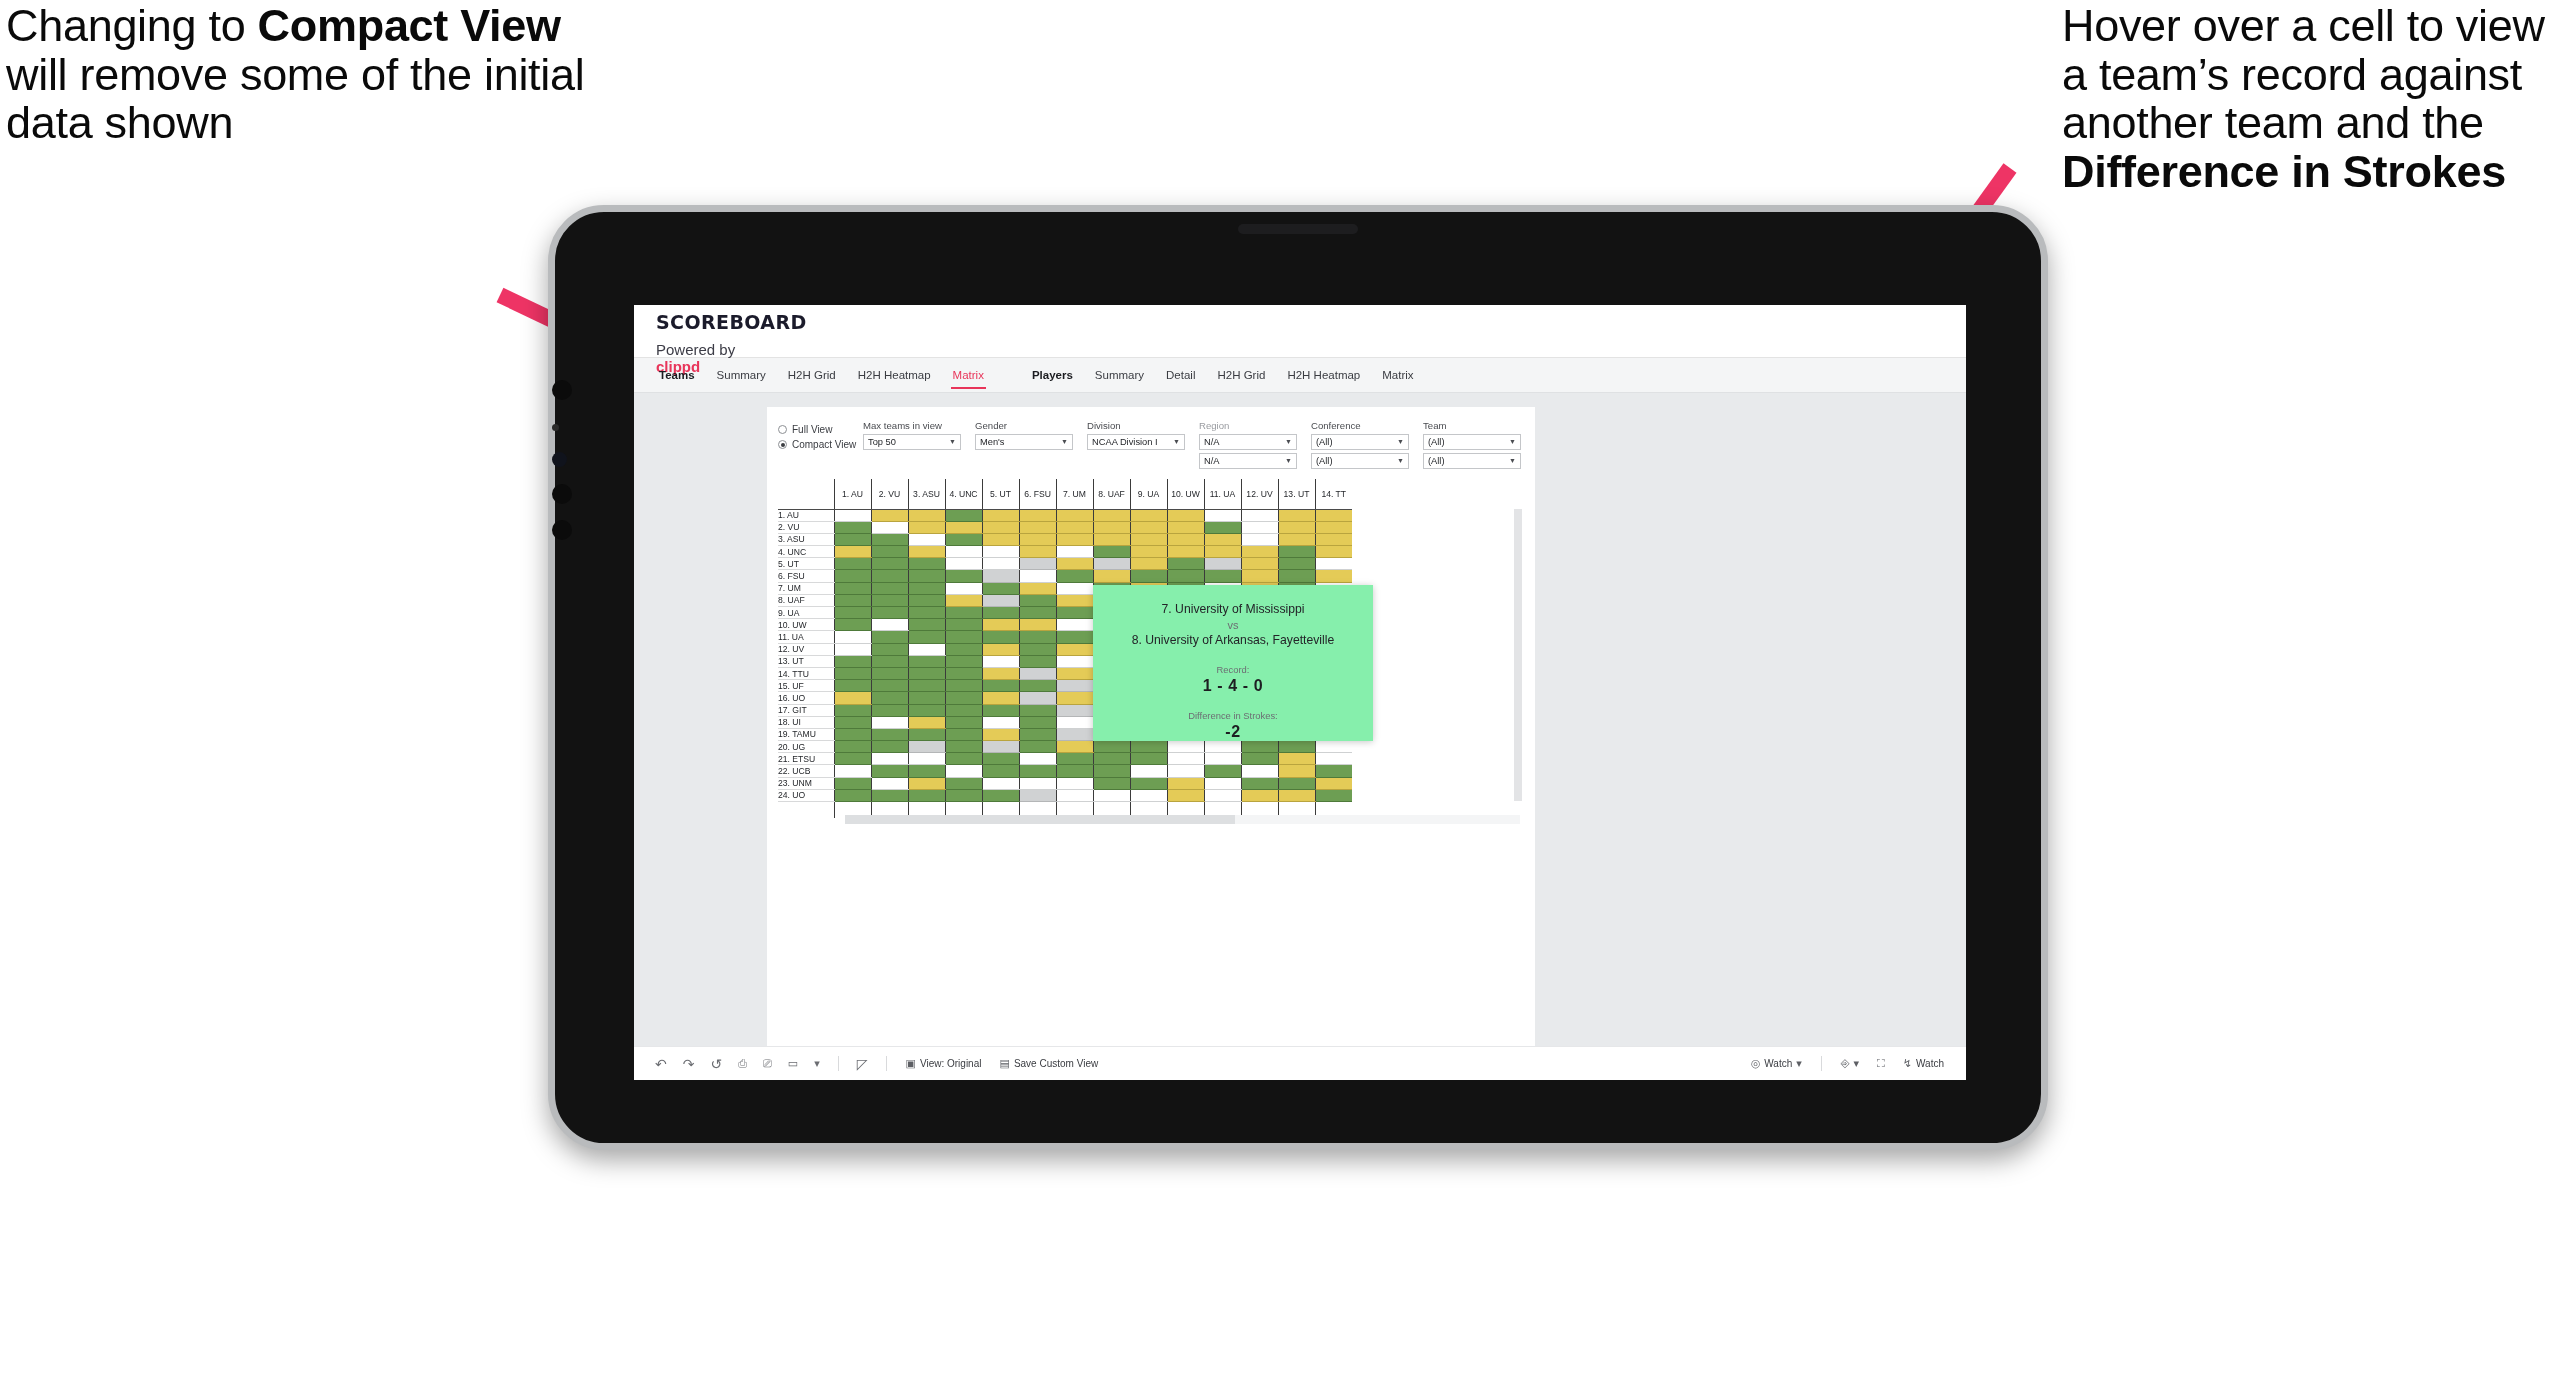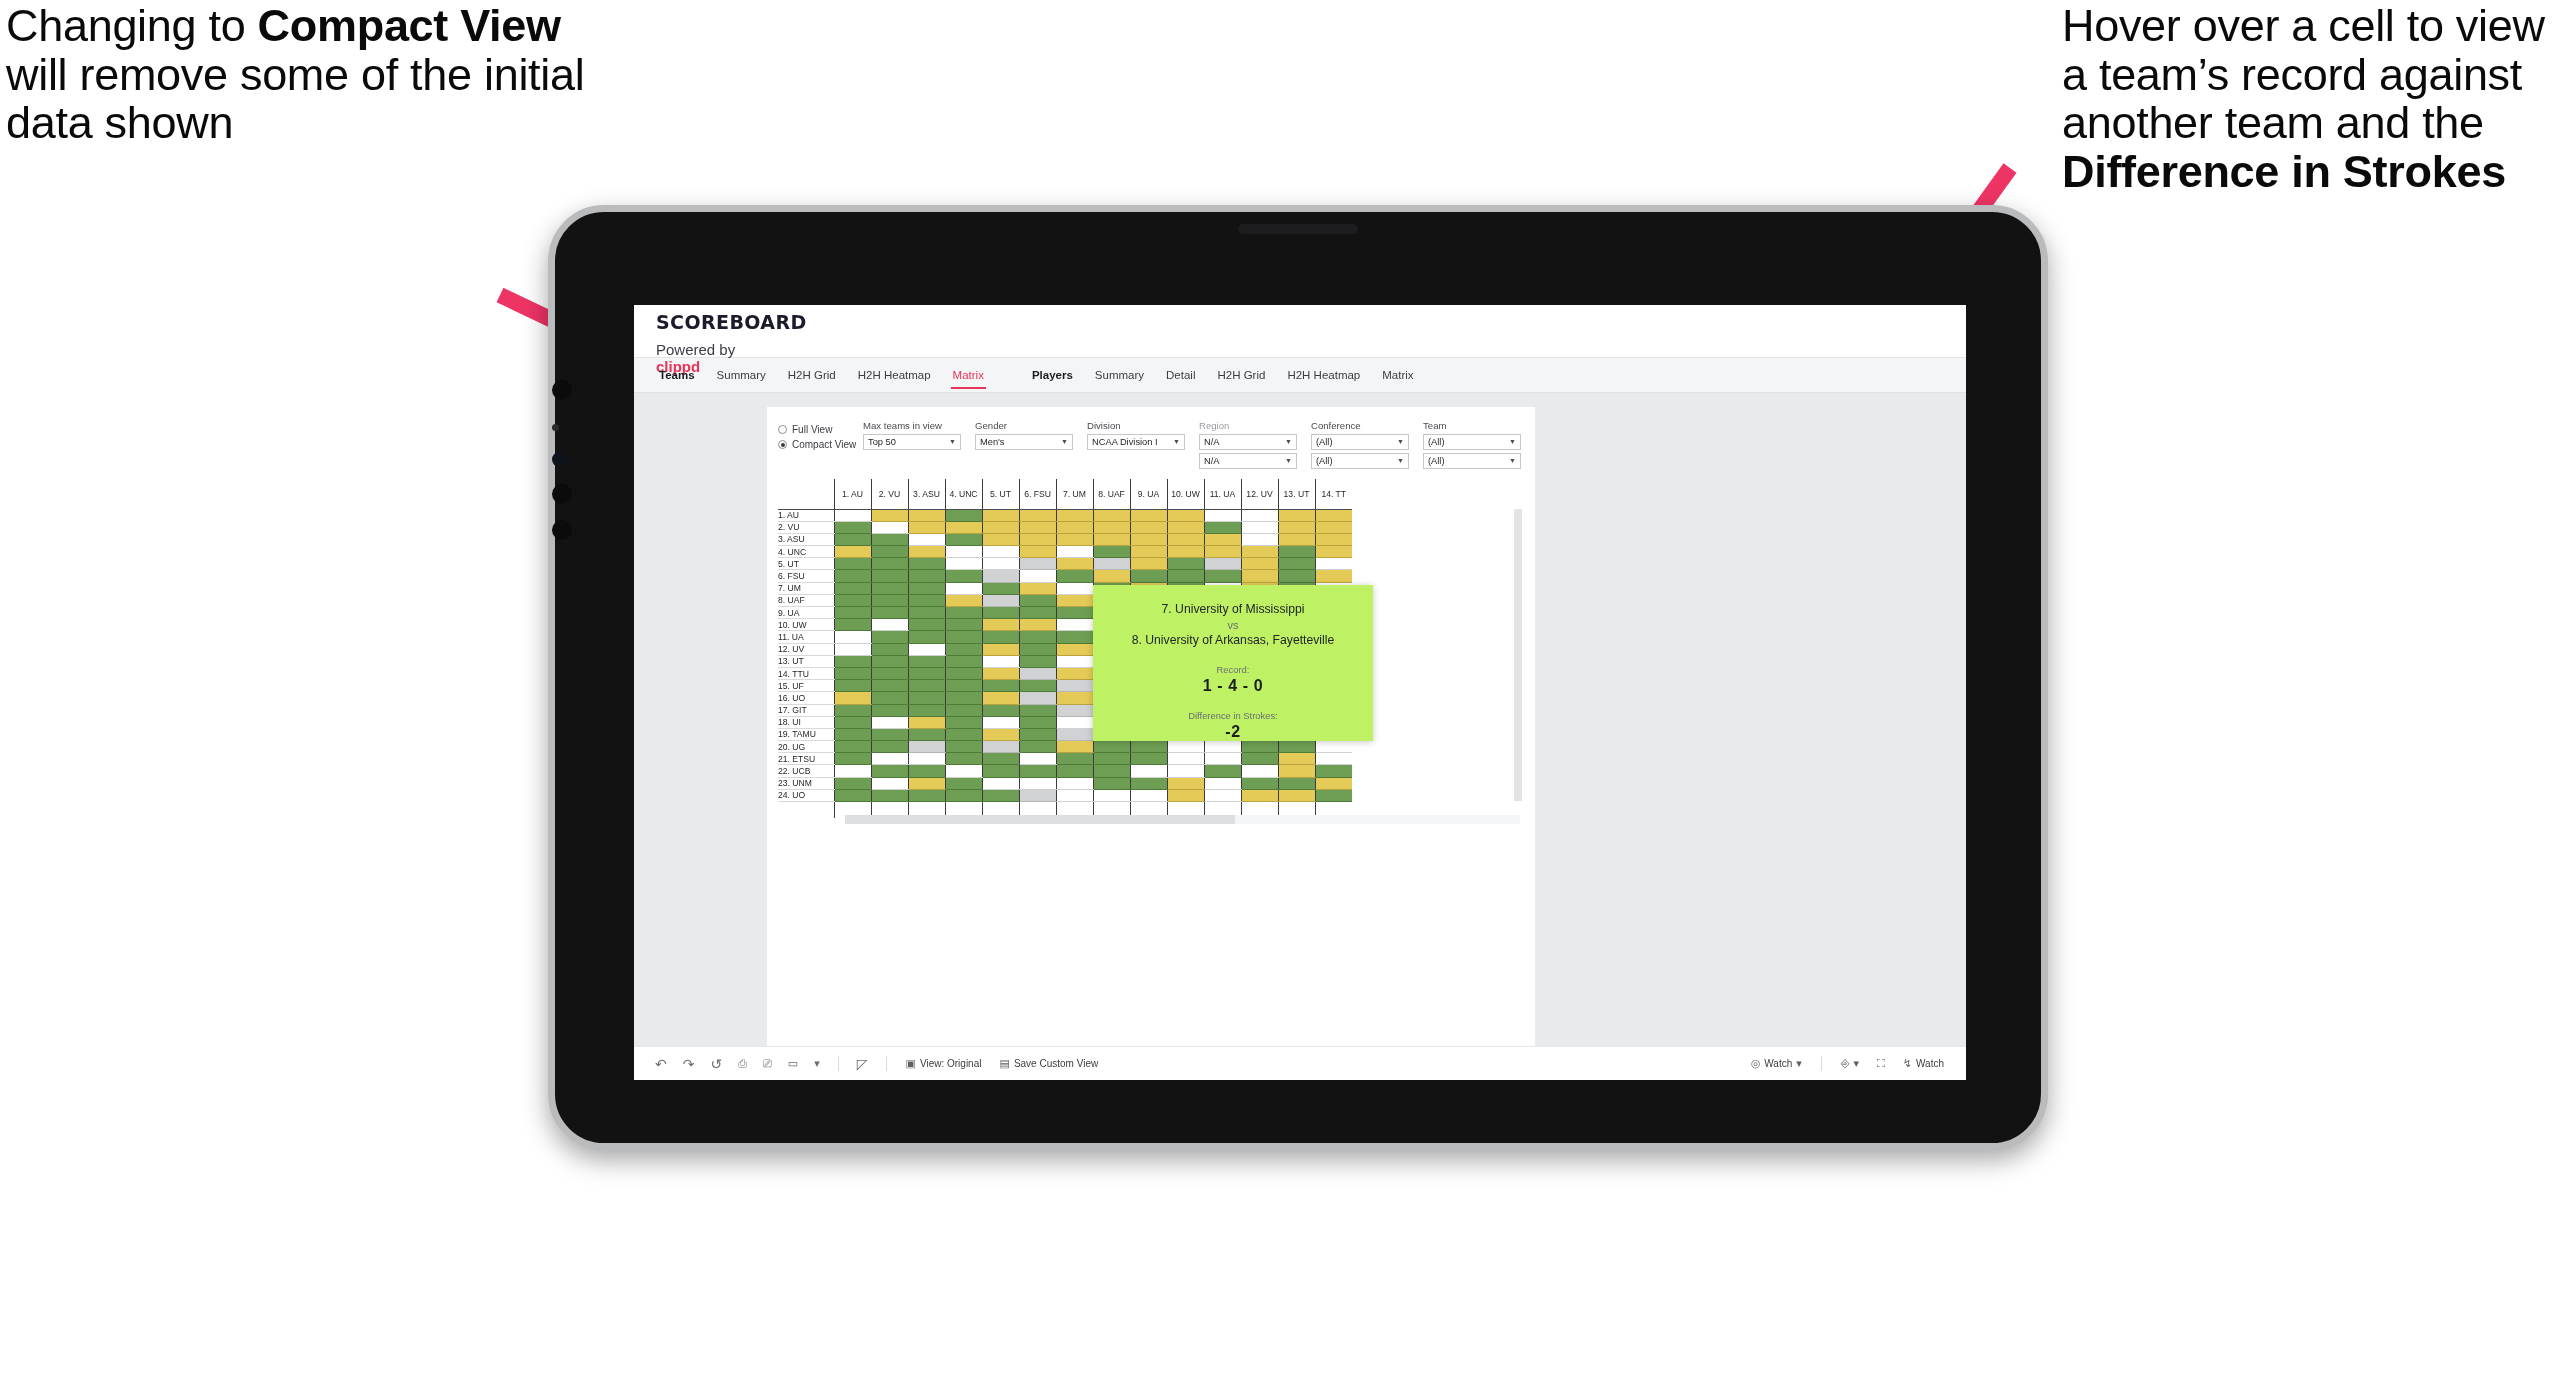--- a/index.html
+++ b/index.html
@@ -173,21 +173,21 @@
   .hscroll {
     position: absolute; left: 67px; top: 336px; width: 675px; height: 9px;
     background: #f4f5f6;
   }
   .hscroll > i { display: block; width: 390px; height: 9px; background: #dddfe1; }
 
   
   .tooltip {
     position: absolute; left: 326px; top: 178px;
     width: 280px; height: 156px;
-    background: #bef264;
+    background: #86efac;
     box-shadow: 0 1px 7px rgba(0,0,0,0.22);
     text-align: center; padding-top: 16px;
   }
   .tt-team { font-size: 12.2px; color: #232428; line-height: 17px; }
   .tt-vs { font-size: 11px; color: #6c6e73; line-height: 14px; }
   .tt-lbl { font-size: 9.4px; color: #6c6e73; margin-top: 15px; }
   .tt-val { font-size: 16px; color: #1d1e22; font-weight: 700; margin-top: 2px; letter-spacing: 0.6px;}
 
   
   .toolbar {

